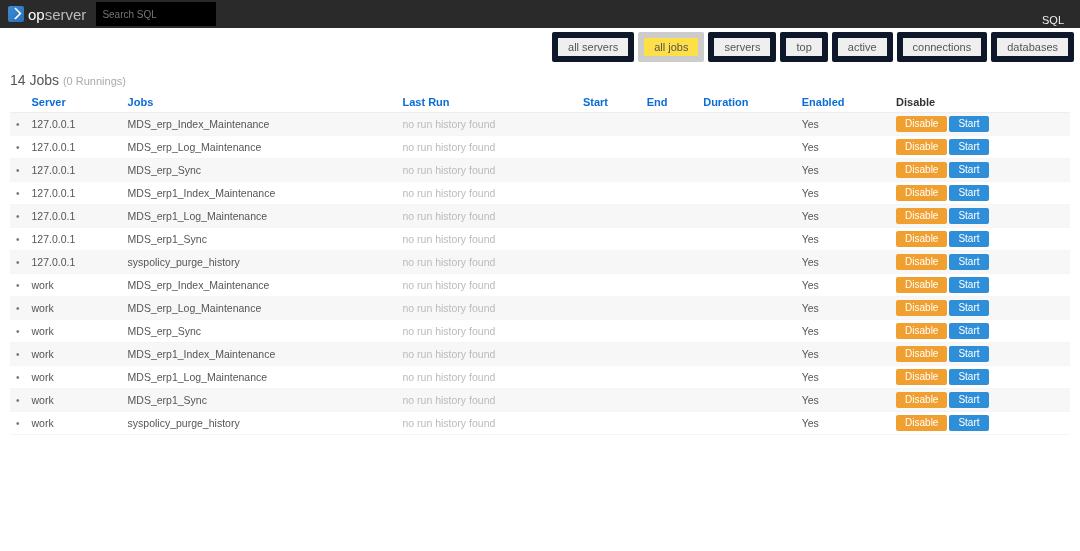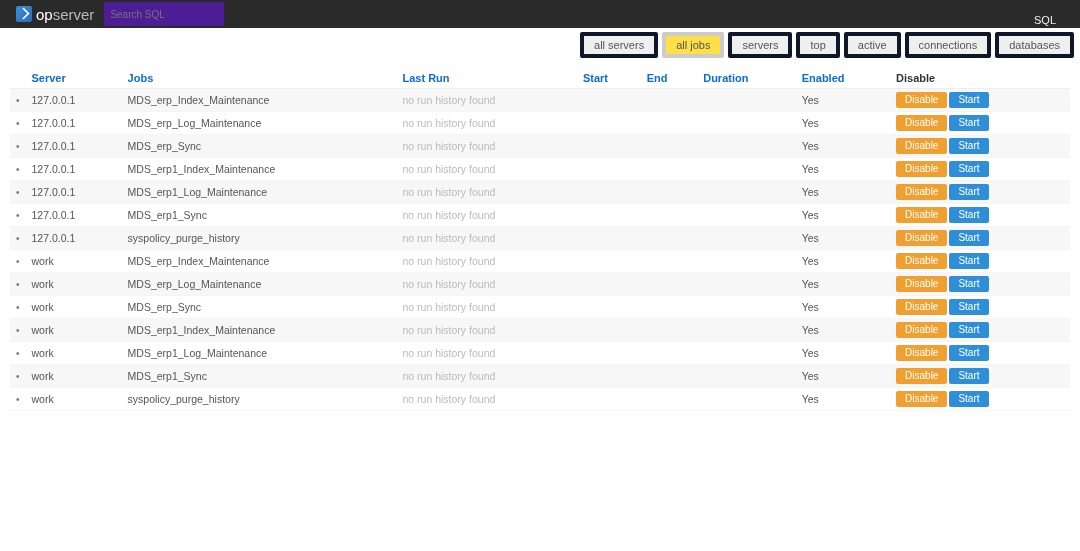--- a/index.html
+++ b/index.html
@@ -1,29 +1,29 @@
 <!DOCTYPE html>
 <html><head>
   <meta charset="utf-8">
   <style>
     * { box-sizing: border-box; margin: 0; padding: 0; }
     body { font-family: "Segoe UI", Arial, sans-serif; font-size: 11px; color: #333; background: #fff; }
     
-    .topbar { background: #2a2a2a; height: 28px; display: flex; align-items: center; padding: 0 16px; }
+    .topbar { background: #2a2a2a; height: 28px; display: flex; align-items: center; padding: 0 8px; }
     .logo { display: flex; align-items: center; color: #fff; font-size: 15px; font-weight: 300; margin-right: 10px; }
     .logo-icon { width: 16px; height: 16px; background: linear-gradient(135deg,#3b8dd6,#2a6fb5); border-radius: 2px; margin-right: 4px; position: relative; }
     .logo-icon::after { content:""; position:absolute; left:3px; top:3px; width:7px; height:7px; border:2px solid #fff; border-left:none; border-bottom:none; transform:rotate(45deg); border-radius:1px;}
     .logo-op { color:#fff; }
     .logo-server { color:#bbb; }
-    .search-box { background:#4c1d95; border:none; height:24px; width:120px; padding:0 6px; font-size:10px; color:#888; }
+    .search-box { background:#000000; border:none; height:24px; width:120px; padding:0 6px; font-size:10px; color:#888; }
     .topbar-spacer { flex:1; }
     .topbar-right { color:#efefef; font-size:11px; padding-right:8px;margin-top:12px; }
     
     .navrow { display:flex; justify-content:flex-end; padding:4px 6px; background:#fff; }
-    .navbtn { background:#efefef; border:4px solid #0f172a; padding:3px 10px; margin-left:4px; font-size:11px; color:#555; cursor:pointer; border-radius:2px; }
+    .navbtn { background:#efefef; border:6px solid #0f172a; padding:3px 10px; margin-left:4px; font-size:11px; color:#555; cursor:pointer; border-radius:2px; }
     .navbtn.active { background:#fde047; border-color:#ccc; }
     
     .content { padding: 6px 10px; }
     .heading { font-size:14px; color:#555; font-weight:400; margin-bottom:4px; }
     .heading .sub { font-size:11px; color:#aaa; font-weight:400; }
     
     table { width:100%; border-collapse:collapse; }
     th { text-align:left; font-weight:600; color:#0a6cd6; font-size:11px; padding:4px 6px; border-bottom:1px solid #eee; cursor:pointer; }
     th.nolink { color:#333; cursor:default; }
     td { padding:3px 6px; font-size:10.5px; color:#555; border-bottom:1px solid #f5f5f5; }
@@ -54,20 +54,25 @@
     <span class="navbtn">all servers</span>
     <span class="navbtn active">all jobs</span>
     <span class="navbtn">servers</span>
     <span class="navbtn">top</span>
     <span class="navbtn">active</span>
     <span class="navbtn">connections</span>
     <span class="navbtn">databases</span>
   </div>
 
 <div class="content">
+  <div class="heading">
+    <span>14</span>
+    <span>Jobs</span>
+    <span class="sub">(0 Runnings)</span>
+  </div>
 
   <table>
     <thead>
       <tr>
         <th class="nolink bullet"></th>
         <th>Server</th>
         <th>Jobs</th>
         <th>Last Run</th>
         <th>Start</th>
         <th>End</th>

